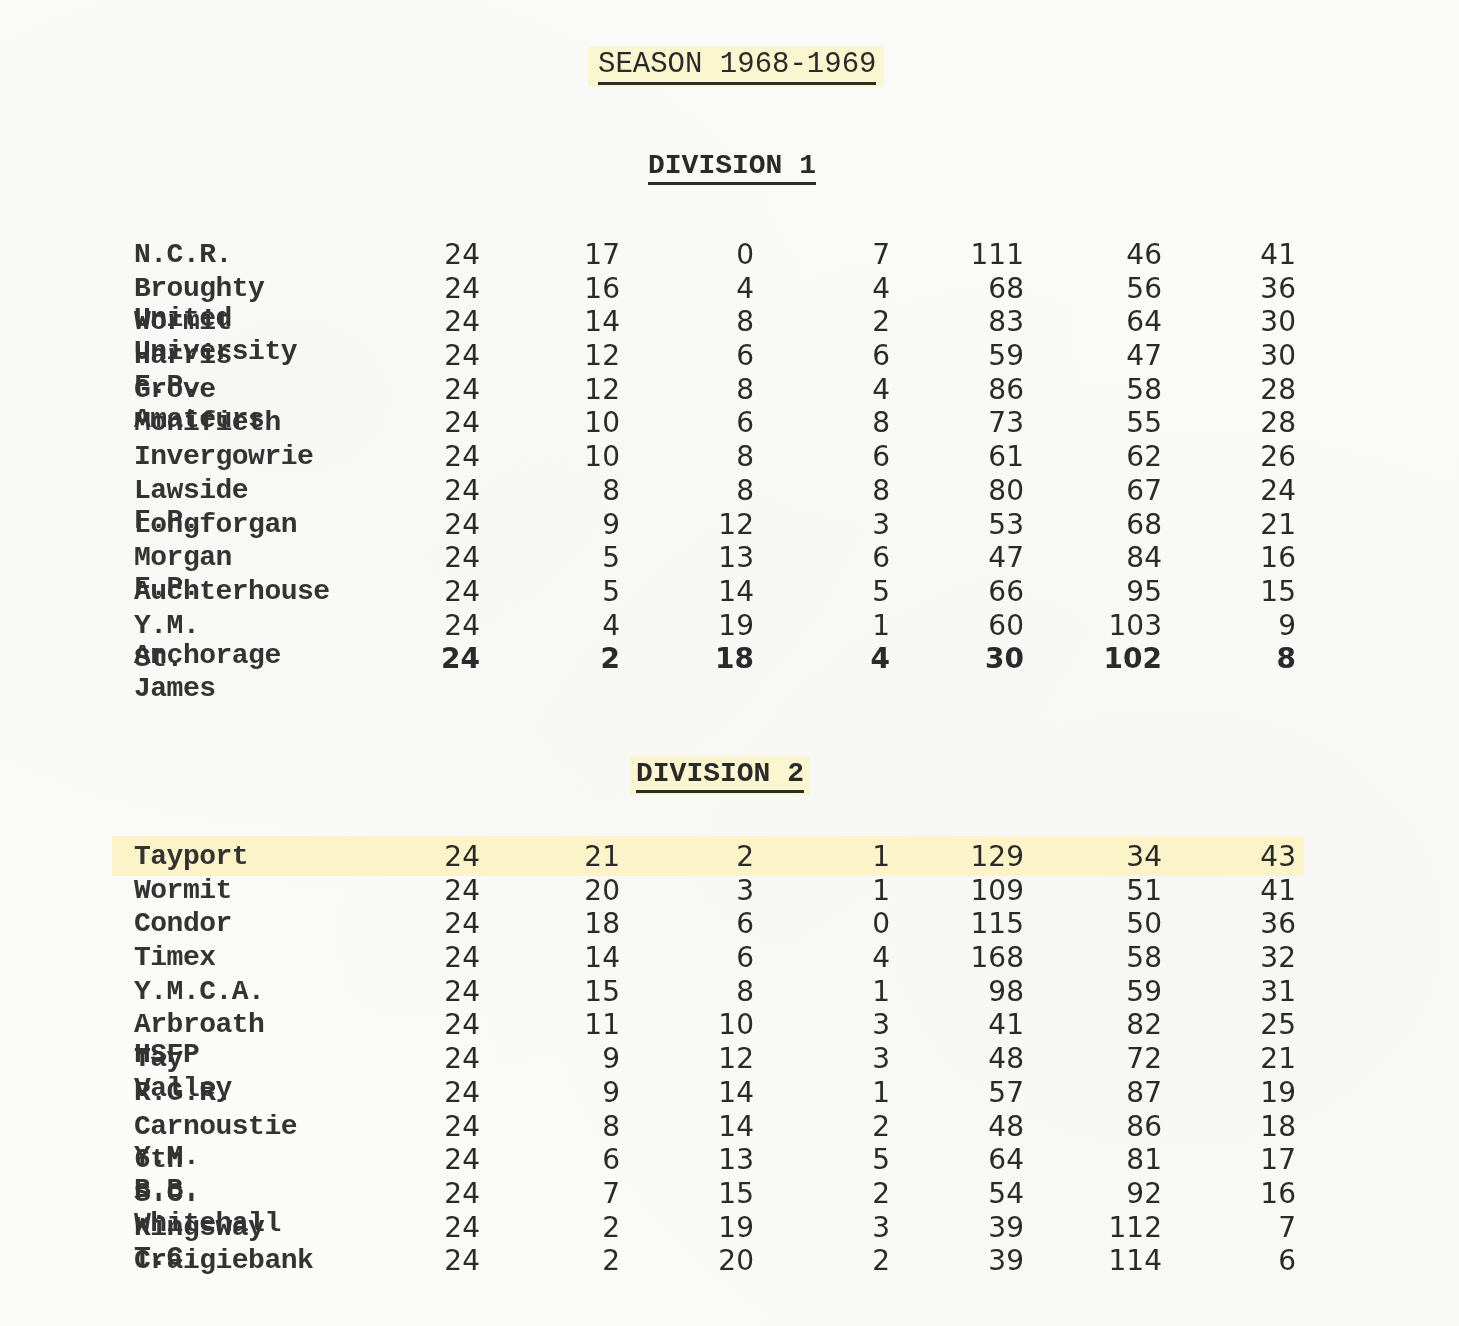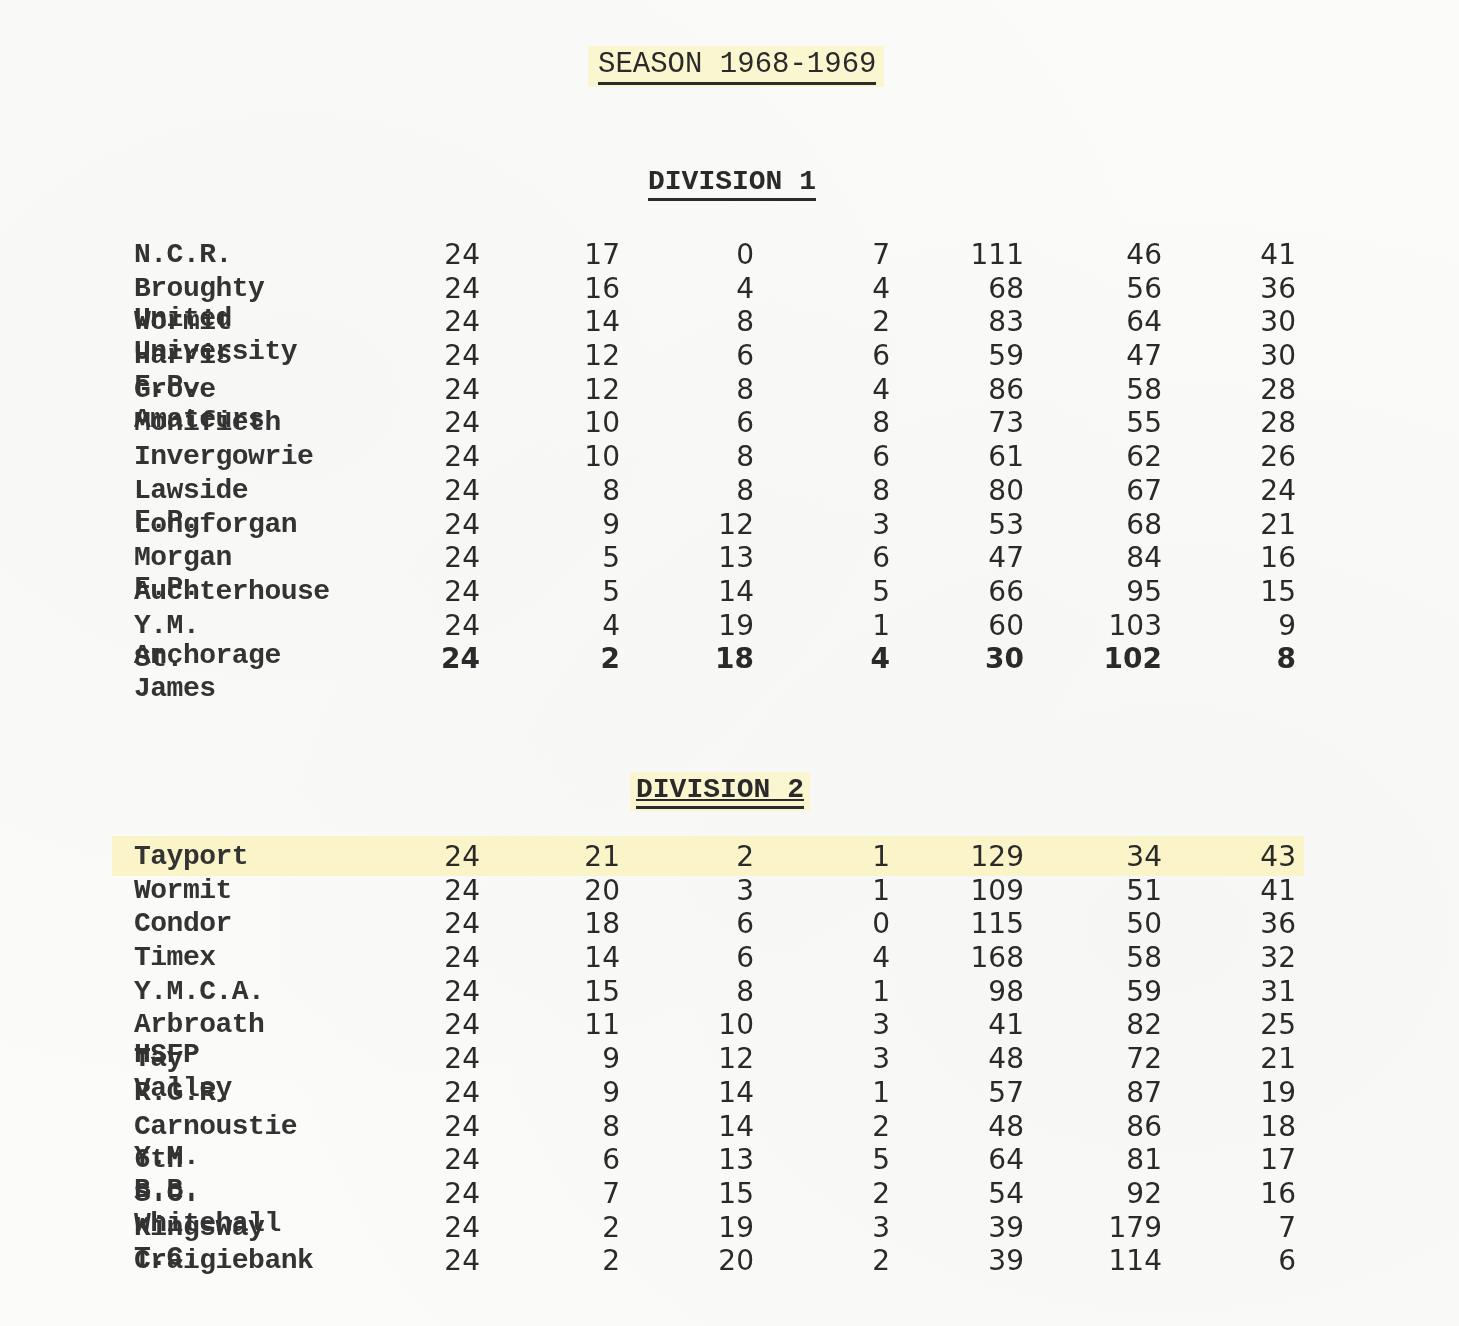--- a/index.html
+++ b/index.html
@@ -21,24 +21,23 @@
     font-size: 29px; letter-spacing: 0px;
     padding: 2px 8px 6px 10px;
     background: #faf6cf;
   }
   .title span, .div-head span {
     border-bottom: 3px solid #2b2b2b; padding-bottom: 1px;
   }
   .div-head {
     position: absolute; font-size: 28px; font-weight: bold;
     padding: 2px 6px 6px 6px;
-    margin-top: 16px;
   }
   .div1-head { left: 642px; top: 148px; }
-  .div2-head { left: 630px; top: 756px; background: #faf6cf; text-decoration: underline; }
+  .div2-head { left: 630px; top: 756px; background: #faf6cf; }
   .table { position: absolute; left: 134px; }
   .row { position: relative; height: 33.7px; }
   .row.hl::before {
     content: ""; position: absolute; left: -22px; top: -6px;
     width: 1192px; height: 40px; background: #faf4c8; z-index: 0;
   }
   .cell { position: absolute; top: 0; font-size: 28px; z-index: 1; line-height: 30px; }
   .team { left: 0; font-family: "Liberation Mono", "DejaVu Sans Mono", monospace; font-weight: bold; color: #333; letter-spacing: -0.5px; }
   .num { font-family: "DejaVu Sans", "Liberation Sans", sans-serif; text-align: right; width: 70px; color: #2a2a2a; }
   .c1 { left: 276px; }
@@ -304,21 +303,21 @@
         <span class="cell num c6">92</span>
         <span class="cell num c7">16</span>
       </div>
       <div class="row">
         <span class="cell team">Kingsway T.C.</span>
         <span class="cell num c1">24</span>
         <span class="cell num c2">2</span>
         <span class="cell num c3">19</span>
         <span class="cell num c4">3</span>
         <span class="cell num c5">39</span>
-        <span class="cell num c6">179</span>
+        <span class="cell num c6">112</span>
         <span class="cell num c7">7</span>
       </div>
       <div class="row">
         <span class="cell team">Craigiebank</span>
         <span class="cell num c1">24</span>
         <span class="cell num c2">2</span>
         <span class="cell num c3">20</span>
         <span class="cell num c4">2</span>
         <span class="cell num c5">39</span>
         <span class="cell num c6">114</span>

